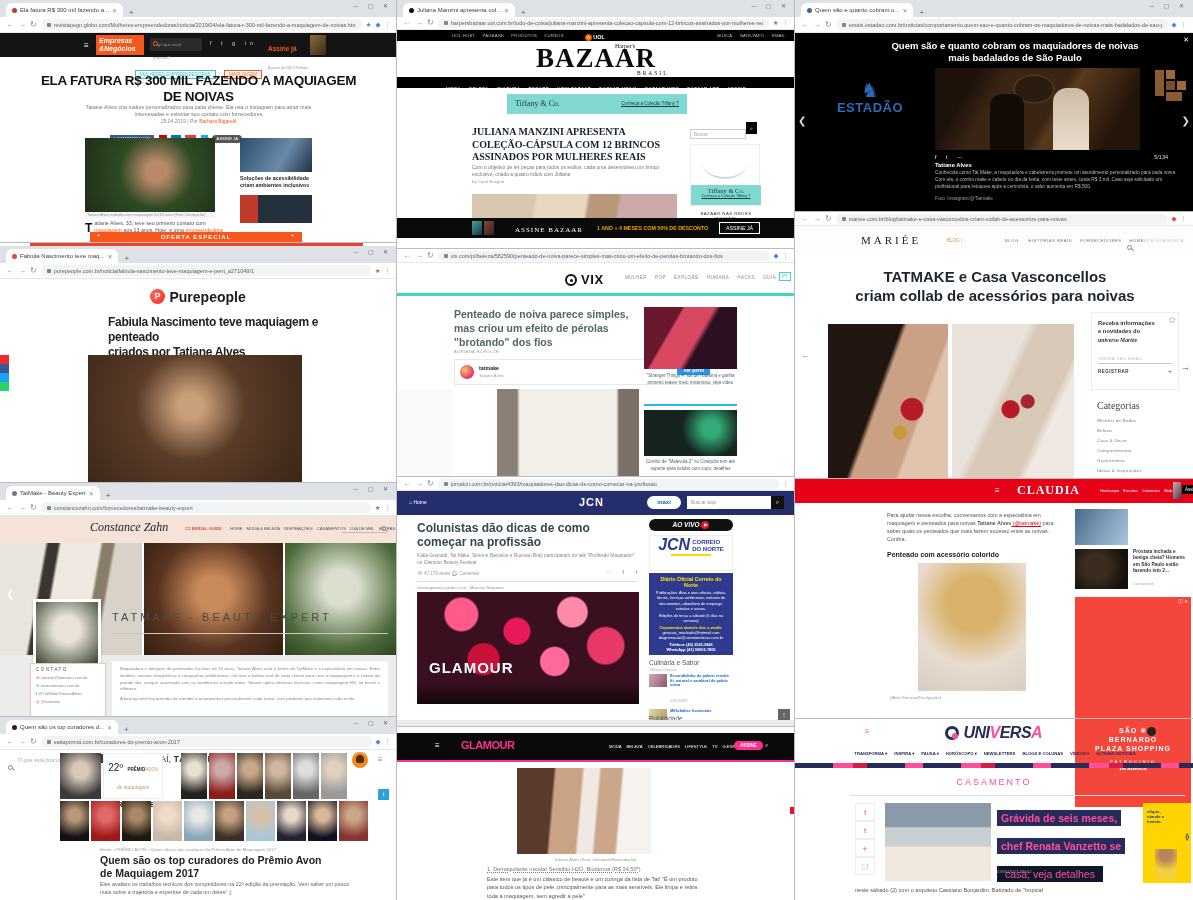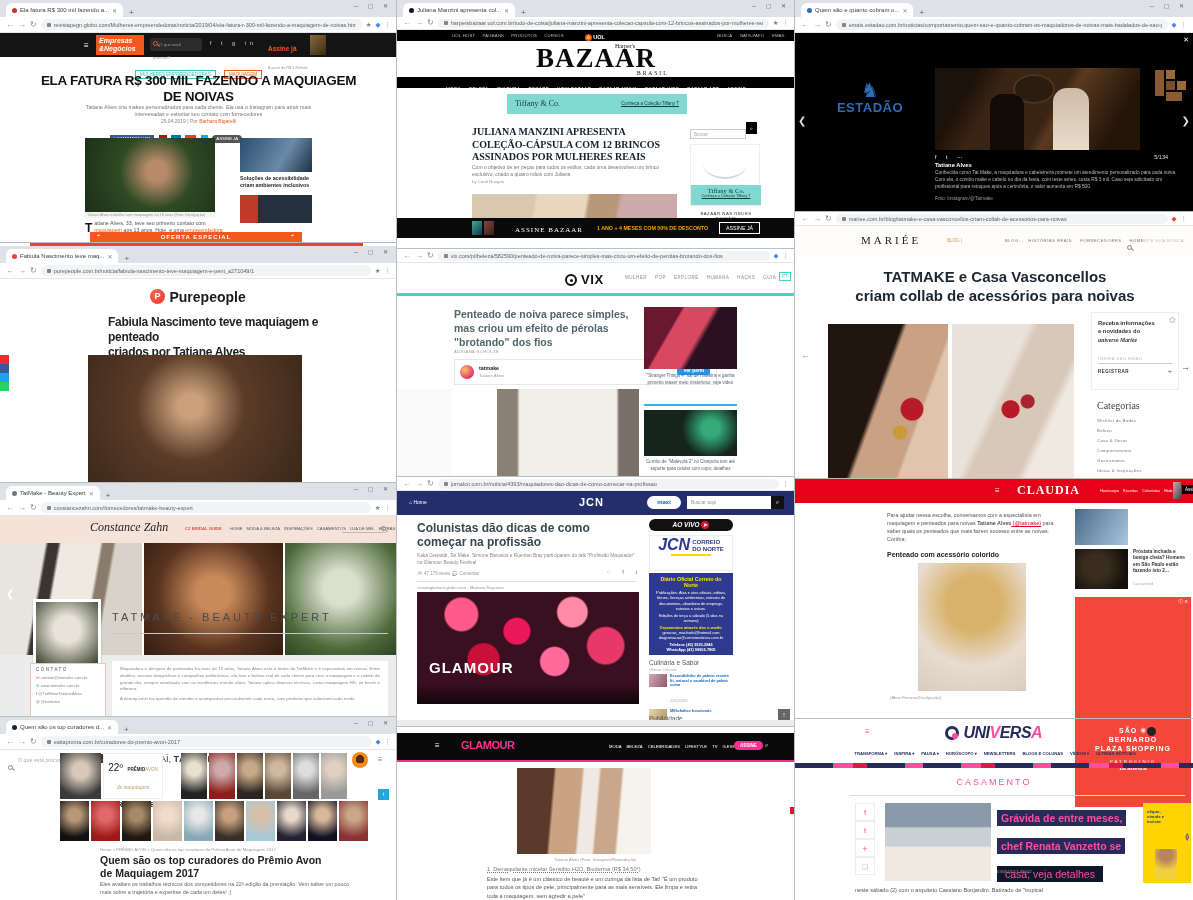--- a/index.html
+++ b/index.html
@@ -463,20 +463,21 @@
             <span class="urltext">emais.estadao.com.br/noticias/comportamento,quem-sao-e-quanto-cobram-os-maquiadores-de-noivas-mais-badalados-de-sao-paulo,70001712269</span>
           </div>
       <span class="addr-ic" style="color:#4285f4">◆</span>
           <span class="addr-ic">⋮</span>
     </div>
     <span class="abs" style="right:4px;top:36px;color:#fff;font-size:7px">✕</span>
     <div class="abs" style="left:20px;top:80px;width:110px;text-align:center">
       <div style="color:#2e6bb4;font-size:20px;line-height:1">♞</div>
       <div style="color:#2e6bb4;font-weight:bold;font-size:13px;letter-spacing:.5px">ESTADÃO</div>
     </div>
+    <div class="abs" style="left:95px;top:40px;width:250px;text-align:center;color:#fff;font-weight:bold;font-size:9.5px;line-height:1.3">Quem são e quanto cobram os maquiadores de noivas mais badalados de São Paulo</div>
     <div class="ph" style="left:140px;top:68px;width:205px;height:82px;background:linear-gradient(120deg,#1d120a 0 18%,#3a2414 30% 55%,#5a3a1e 60%,#241509 85%)">
       <span style="position:absolute;left:78px;top:6px;width:42px;height:30px;border:2px solid #4a3520;border-radius:50%;background:#2a1c0e"></span>
       <span style="position:absolute;left:55px;top:26px;width:34px;height:56px;background:#120a05;border-radius:12px 12px 0 0"></span>
       <span style="position:absolute;left:118px;top:20px;width:36px;height:62px;background:linear-gradient(#cdbba6,#e8ddcc);border-radius:14px 14px 0 0"></span>
     </div>
     <span class="abs" style="left:3px;top:115px;color:#ddd;font-size:10px">❮</span>
     <span class="abs" style="right:3px;top:115px;color:#ddd;font-size:10px">❯</span>
     <div class="abs" style="left:140px;top:154px;color:#fff;font-size:5.5px;letter-spacing:4px">f t ⋯</div>
     <div class="abs" style="right:25px;top:154px;color:#ddd;font-size:5.5px">5/134</div>
     <div class="abs" style="left:140px;top:162px;color:#fff;font-weight:bold;font-size:5.8px">Tatiane Alves</div>
@@ -593,21 +594,21 @@
     <div class="abs" style="left:0;top:58px;width:398px;text-align:center;color:#ff4f9a;font-size:9px;letter-spacing:2px">CASAMENTO</div>
     <div class="hline" style="left:55px;top:76px;width:335px"></div>
     <div class="abs" style="left:60px;top:84px;width:22px">
       <div style="width:20px;height:18px;border:1px solid #eee;color:#ff4f9a;font-size:8px;text-align:center;line-height:18px">f</div>
       <div style="width:20px;height:18px;border:1px solid #eee;color:#ff4f9a;font-size:8px;text-align:center;line-height:18px">t</div>
       <div style="width:20px;height:18px;border:1px solid #eee;color:#ff4f9a;font-size:9px;text-align:center;line-height:18px">+</div>
       <div style="width:20px;height:18px;border:1px solid #eee;color:#bbb;font-size:7px;text-align:center;line-height:18px">❏</div>
     </div>
     <div class="ph" style="left:90px;top:84px;width:106px;height:78px;background:linear-gradient(#8a9aa8 0 30%,#c8d0d4 32% 55%,#efe9e0 57%),radial-gradient(circle at 34% 30%,#2a2018 0 9%,transparent 10%),radial-gradient(circle at 66% 34%,#d8c8b8 0 8%,transparent 9%)"></div>
     <div class="abs" style="left:202px;top:84px;width:145px;line-height:1.75">
-      <span style="background:#262b59;color:#ff4f9a;font-weight:bold;font-size:10.5px;padding:2px 4px">Grávida de entre meses,</span><br>
+      <span style="background:#262b59;color:#ff4f9a;font-weight:bold;font-size:10.5px;padding:2px 4px">Grávida de seis meses,</span><br>
       <span style="background:#262b59;color:#ff4f9a;font-weight:bold;font-size:10.5px;padding:2px 4px">chef Renata Vanzetto se</span><br>
       <span style="background:#0f172a;color:#ff4f9a;font-weight:normal;font-size:10.5px;padding:2px 8px">casa; veja detalhes</span>
     </div>
     <div class="abs" style="left:202px;top:150px;font-size:4.3px;color:#999">03/06/2017 09h02</div>
     <div class="abs" style="left:60px;top:168px;width:240px;font-size:5.6px;color:#555">neste sábado (2) com o arquiteto Cassiano Bonjardim. Batizado de "tropical</div>
     <div class="abs" style="left:348px;top:84px;width:48px;height:80px;background:#ffd400">
       <span style="position:absolute;left:4px;top:6px;width:26px;font-size:4.3px;font-weight:bold;color:#1a3a8a;line-height:1.2">clique, simule e invista</span>
       <span style="position:absolute;left:12px;bottom:4px;width:22px;height:30px;background:radial-gradient(circle at 50% 18%,#b8845a 0 22%,#f0d040 60%)"></span>
       <span style="position:absolute;right:2px;top:30px;color:#1a3a8a;font-size:7px;font-weight:bold">⟠</span>
     </div>

